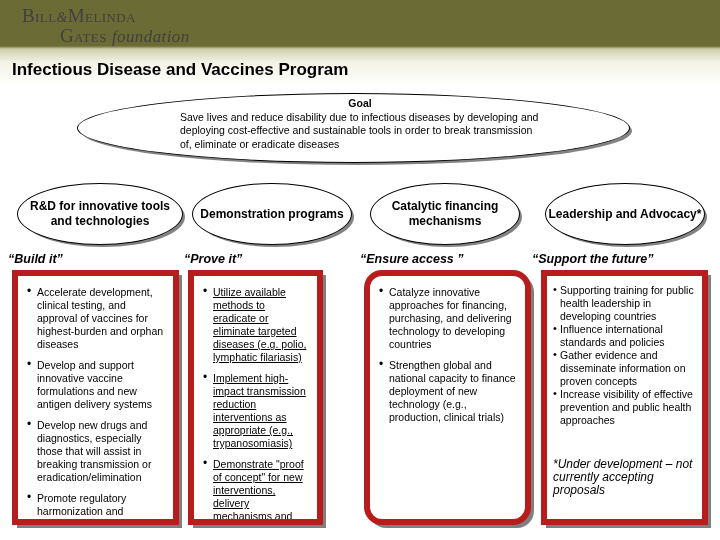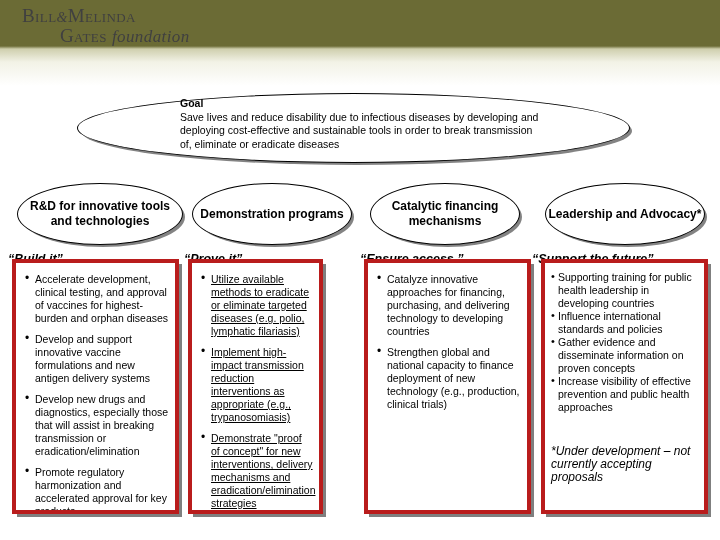--- a/index.html
+++ b/index.html
@@ -65,21 +65,21 @@
     border:1px solid #000000;
     border-radius:50%;
     background:#ffffff;
     box-shadow:3px 3px 0 -1px rgba(90,90,90,.75);
     box-sizing:border-box;
   }
   .goal-text{
     position:absolute;left:180px;top:97px;width:360px;
     font-size:10.5px;line-height:13.5px;color:#000000;
   }
-  .goal-text .goal-label{font-weight:bold;display:block;}
+  .goal-text .goal-label{font-weight:bold;display:block;text-align:center;}
 
   
   .oval{
     position:absolute;top:183px;height:62px;
     border:1px solid #000000;
     border-radius:50%;
     background:#ffffff;
     box-shadow:3px 3px 0 -1px rgba(90,90,90,.75);
     box-sizing:border-box;
     display:flex;align-items:center;justify-content:center;
@@ -100,30 +100,30 @@
     font-size:12.5px;font-weight:bold;font-style:italic;color:#000000;
     white-space:nowrap;
   }
   .q1{left:8px;}
   .q2{left:184px;}
   .q3{left:360px;}
   .q4{left:532px;}
 
   
   .box{
-    position:absolute;top:259px;height:255px;
-    border:4px solid #b91c1c;
+    position:absolute;top:270px;height:255px;
+    border:6px solid #b91c1c;
     background:#ffffff;
     box-shadow:4px 4px 0 -1px rgba(105,105,105,.85);
     box-sizing:border-box;
     overflow:hidden;
   }
   .box-1{left:12px;width:167px;}
   .box-2{left:188px;width:135px;text-decoration:underline;}
-  .box-3{left:364px;width:167px;}
+  .box-3{left:364px;width:167px;border-radius:18px;}
   .box-4{left:541px;width:167px;}
 
   ul.bullets{
     list-style:none;
     margin:0;
     padding:10px 6px 0 8px;
   }
   ul.bullets li{
     position:relative;
     font-size:10.5px;
@@ -158,20 +158,21 @@
 <div id="slide">
 
   <div class="header-band"></div>
   <div class="header-fade"></div>
 
   <div class="logo">
     <span class="l1"><span>Bill</span><span class="amp">&amp;</span><span>Melinda</span></span>
     <span class="l2"><span>Gates</span> <em>foundation</em></span>
   </div>
 
+  <div class="slide-title">Infectious Disease and Vaccines Program</div>
 
   <div class="goal-oval"></div>
   <div class="goal-text">
     <span class="goal-label">Goal</span>
     <span>Save lives and reduce disability due to infectious diseases by developing and deploying cost-effective and sustainable tools in order to break transmission of, eliminate or eradicate diseases</span>
   </div>
 
   <div class="oval oval-1">
     <span>R&amp;D for innovative tools and technologies</span>
   </div>

